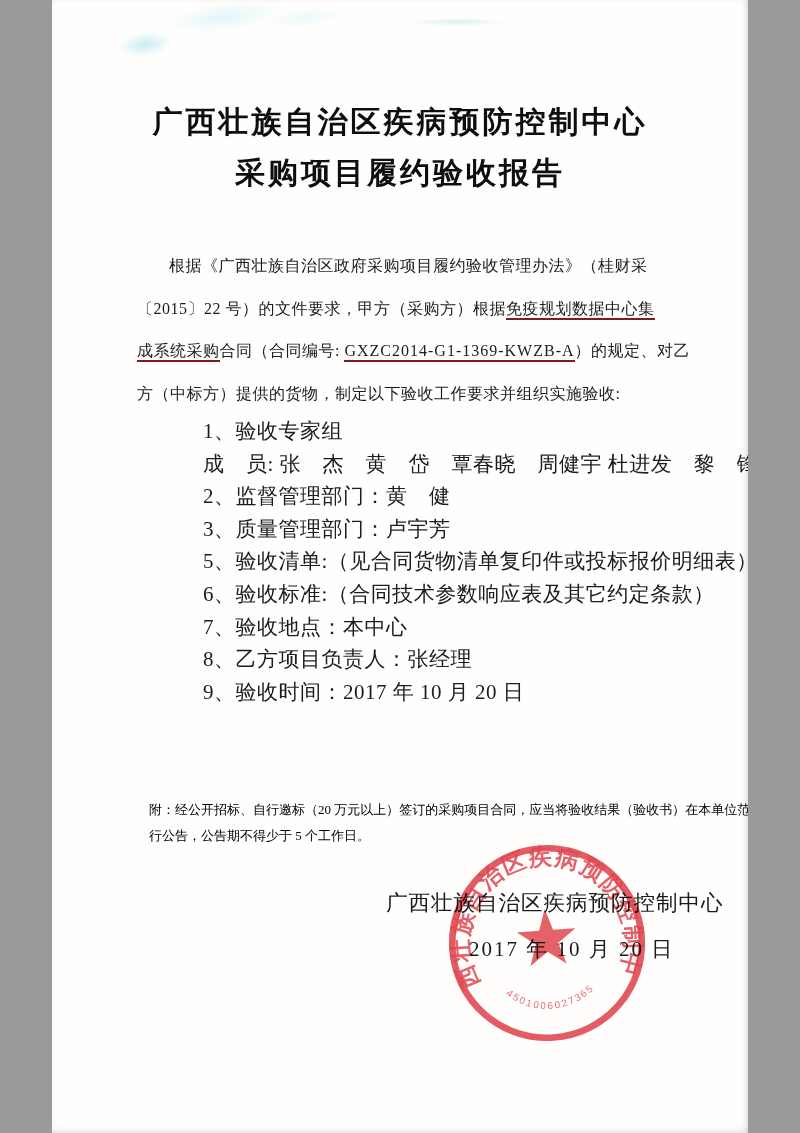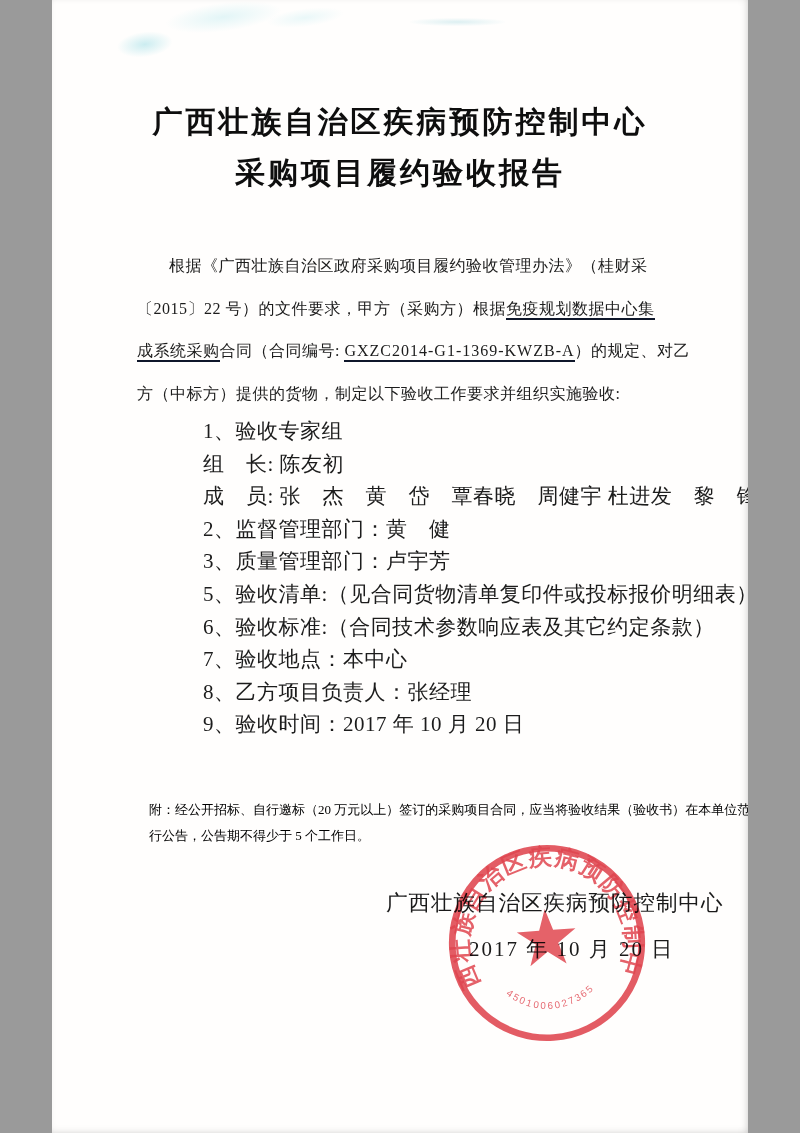--- a/index.html
+++ b/index.html
@@ -39,21 +39,21 @@
     color:#0e0e0e;
   }
   .intro {
     margin:47px 84px 0 85px;
     font-size:16px;
     line-height:42.5px;
     letter-spacing:.5px;
     white-space:nowrap;
   }
   .intro .indent { text-indent:2em; }
-  .u { border-bottom:2px solid #0f172a; padding-bottom:1px; }
+  .u { border-bottom:2px solid #7f1d1d; padding-bottom:1px; }
   .code { letter-spacing:1px;font-family:Liberation Serif, serif; }
   .num-list {
     margin:0 0 0 151px;
     font-size:21px;
     line-height:32.6px;
     letter-spacing:.5px;
     white-space:nowrap;
   }
   .footnote {
     position:absolute;
@@ -97,21 +97,20 @@
 
   <div class="intro">
     <div class="indent">根据《广西壮族自治区政府采购项目履约验收管理办法》（桂财采</div>
     <div><span>〔2015〕22 号）的文件要求，甲方（采购方）根据</span><span class="u">免疫规划数据中心集</span></div>
     <div><span class="u">成系统采购</span><span>合同（合同编号: </span><span class="u code">GXZC2014-G1-1369-KWZB-A</span><span>）的规定、对乙</span></div>
     <div>方（中标方）提供的货物，制定以下验收工作要求并组织实施验收:</div>
   </div>
 
   <div class="num-list">
     <div>1、验收专家组</div>
-    <div>组　长: 陈友初</div>
     <div>成　员: 张　杰　黄　岱　覃春晓　周健宇 杜进发　黎　锋</div>
     <div>2、监督管理部门：黄　健</div>
     <div>3、质量管理部门：卢宇芳</div>
     <div>5、验收清单:（见合同货物清单复印件或投标报价明细表）</div>
     <div>6、验收标准:（合同技术参数响应表及其它约定条款）</div>
     <div>7、验收地点：本中心</div>
     <div>8、乙方项目负责人：张经理</div>
     <div>9、验收时间：2017 年 10 月 20 日</div>
   </div>
 

